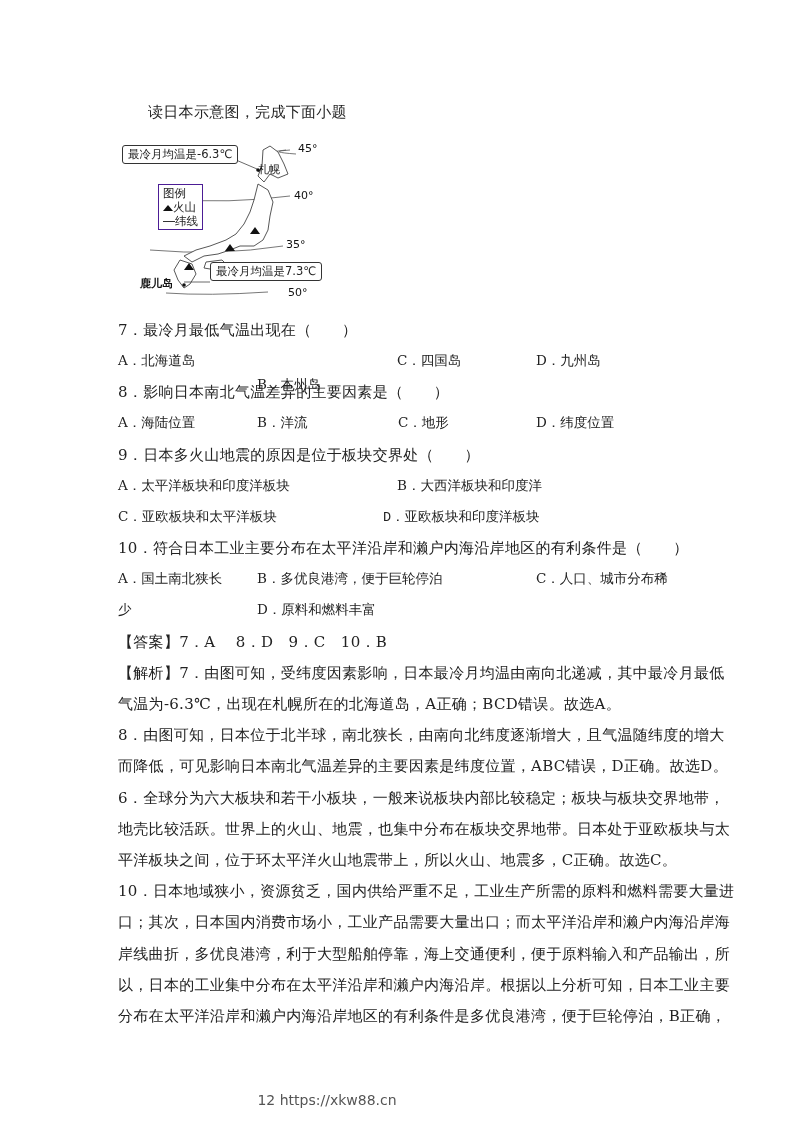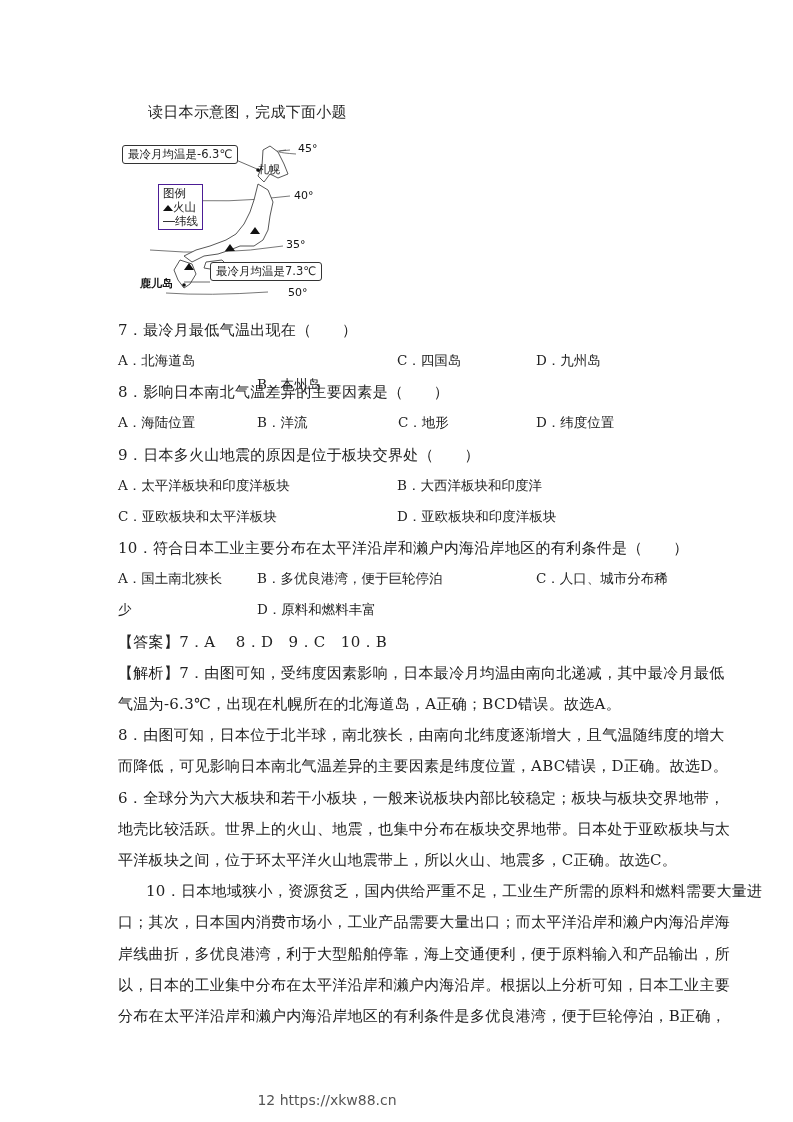--- a/index.html
+++ b/index.html
@@ -77,37 +77,37 @@
 <div class="line" style="top:383px;">8．影响日本南北气温差异的主要因素是（　　）</div>
 <div class="opt" style="left:118px;top:414px;">A．海陆位置</div>
 <div class="opt" style="left:257px;top:414px;">B．洋流</div>
 <div class="opt" style="left:398px;top:414px;">C．地形</div>
 <div class="opt" style="left:536px;top:414px;">D．纬度位置</div>
 
 <div class="line" style="top:446px;">9．日本多火山地震的原因是位于板块交界处（　　）</div>
 <div class="opt" style="left:118px;top:477px;">A．太平洋板块和印度洋板块</div>
 <div class="opt" style="left:397px;top:477px;">B．大西洋板块和印度洋</div>
 <div class="opt" style="left:118px;top:508px;">C．亚欧板块和太平洋板块</div>
-<div class="opt" style="left:397px;top:508px;">D．亚欧板块和印度洋板块</div>
+<div class="opt" style="left:383px;top:508px;font-family:Liberation Mono, monospace;">D．亚欧板块和印度洋板块</div>
 
 <div class="line" style="top:539px;">10．符合日本工业主要分布在太平洋沿岸和濑户内海沿岸地区的有利条件是（　　）</div>
 <div class="opt" style="left:118px;top:570px;">A．国土南北狭长</div>
 <div class="opt" style="left:257px;top:570px;">B．多优良港湾，便于巨轮停泊</div>
 <div class="opt" style="left:536px;top:570px;">C．人口、城市分布稀</div>
 <div class="opt" style="left:118px;top:601px;">少</div>
 <div class="opt" style="left:257px;top:601px;">D．原料和燃料丰富</div>
 
 <div class="line" style="top:633px;">【答案】7．A　 8．D　9．C　10．B</div>
 
 <div class="line" style="top:664px;">【解析】7．由图可知，受纬度因素影响，日本最冷月均温由南向北递减，其中最冷月最低</div>
 <div class="line" style="top:695px;">气温为-6.3℃，出现在札幌所在的北海道岛，A正确；BCD错误。故选A。</div>
 <div class="line" style="top:726px;">8．由图可知，日本位于北半球，南北狭长，由南向北纬度逐渐增大，且气温随纬度的增大</div>
 <div class="line" style="top:757px;">而降低，可见影响日本南北气温差异的主要因素是纬度位置，ABC错误，D正确。故选D。</div>
 <div class="line" style="top:789px;">6．全球分为六大板块和若干小板块，一般来说板块内部比较稳定；板块与板块交界地带，</div>
 <div class="line" style="top:820px;">地壳比较活跃。世界上的火山、地震，也集中分布在板块交界地带。日本处于亚欧板块与太</div>
 <div class="line" style="top:851px;">平洋板块之间，位于环太平洋火山地震带上，所以火山、地震多，C正确。故选C。</div>
-<div class="line" style="top:882px;margin-left:28px;">10．日本地域狭小，资源贫乏，国内供给严重不足，工业生产所需的原料和燃料需要大量进</div>
+<div class="line" style="top:882px;">10．日本地域狭小，资源贫乏，国内供给严重不足，工业生产所需的原料和燃料需要大量进</div>
 <div class="line" style="top:913px;">口；其次，日本国内消费市场小，工业产品需要大量出口；而太平洋沿岸和濑户内海沿岸海</div>
 <div class="line" style="top:945px;">岸线曲折，多优良港湾，利于大型船舶停靠，海上交通便利，便于原料输入和产品输出，所</div>
 <div class="line" style="top:976px;">以，日本的工业集中分布在太平洋沿岸和濑户内海沿岸。根据以上分析可知，日本工业主要</div>
 <div class="line" style="top:1007px;">分布在太平洋沿岸和濑户内海沿岸地区的有利条件是多优良港湾，便于巨轮停泊，B正确，</div>
 
 <div class="footer">12 https://xkw88.cn</div>
 
 </body></html>

